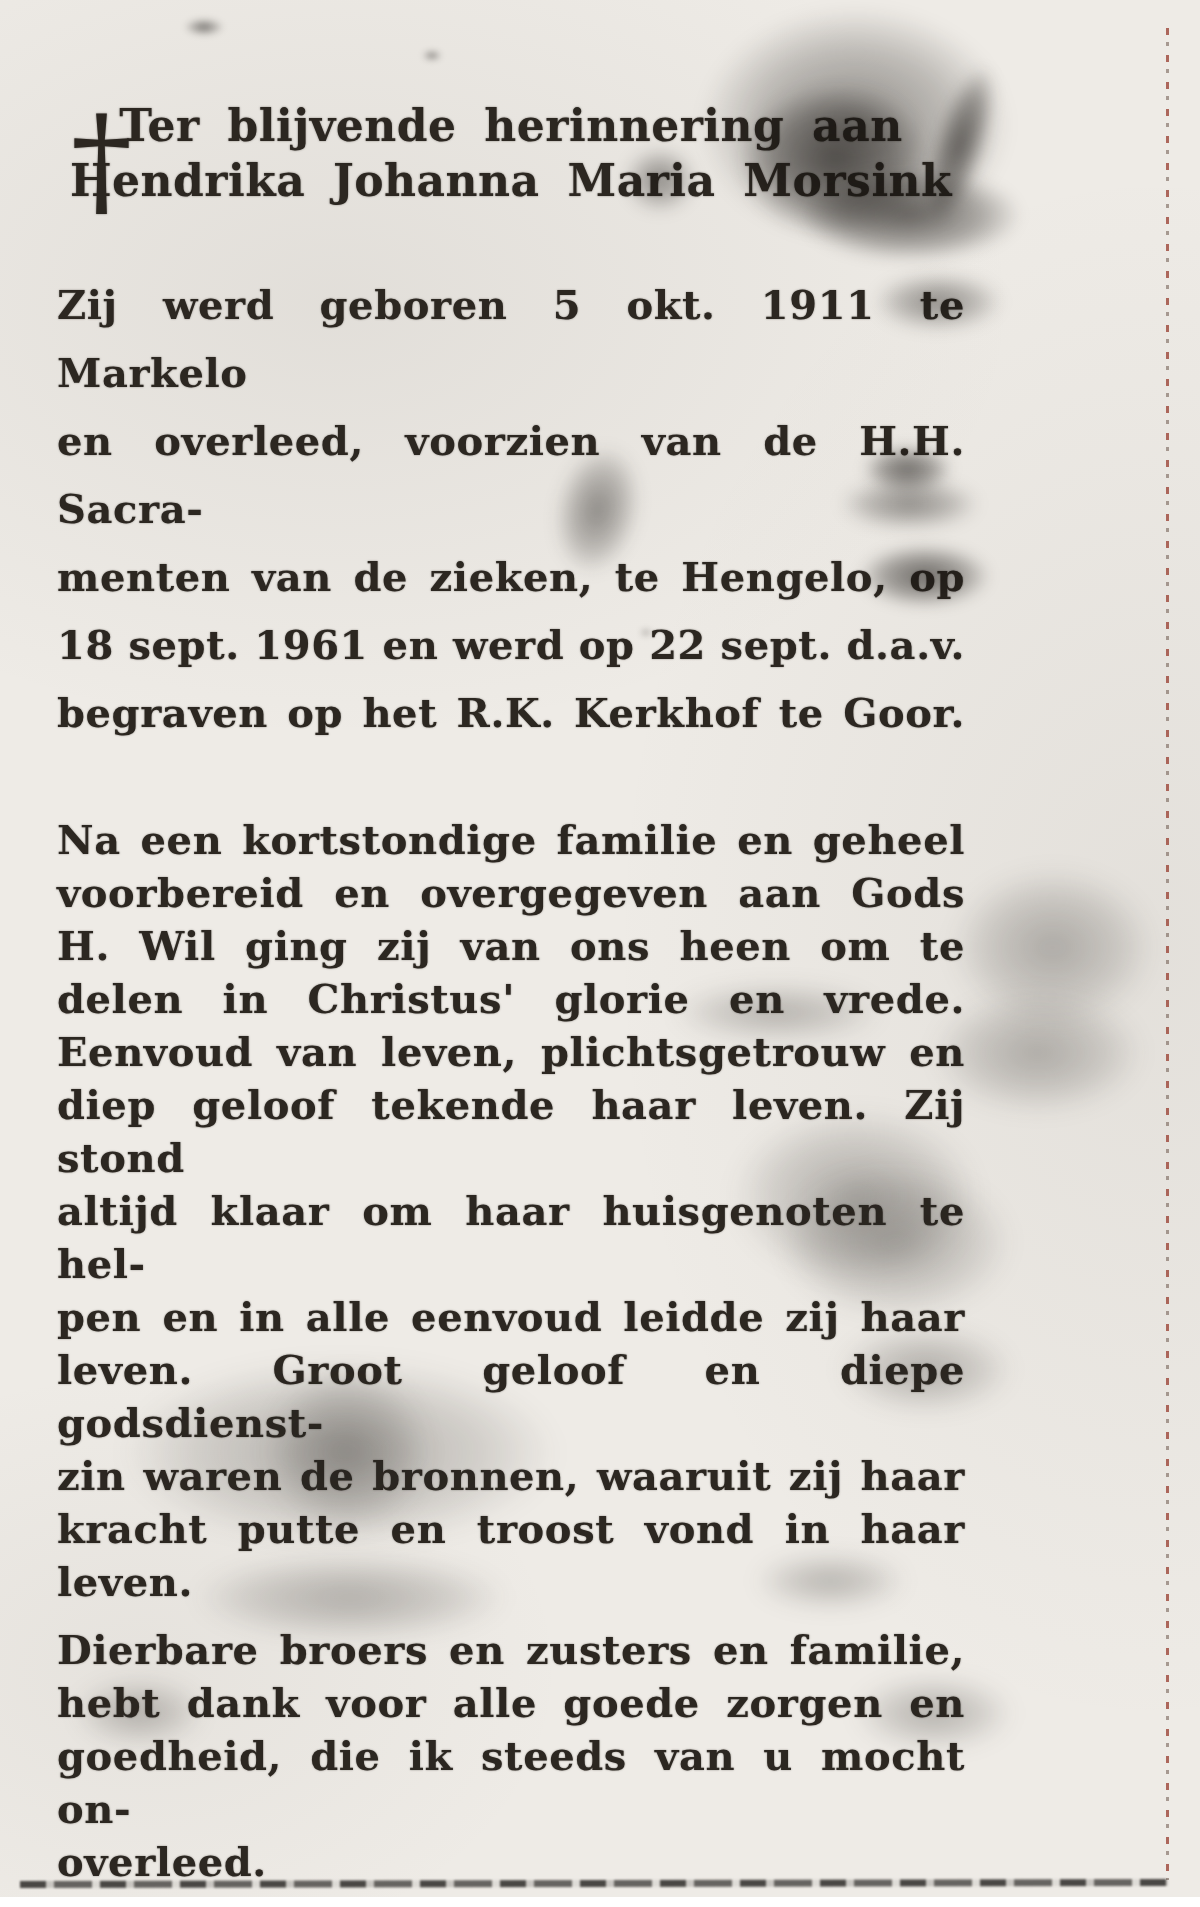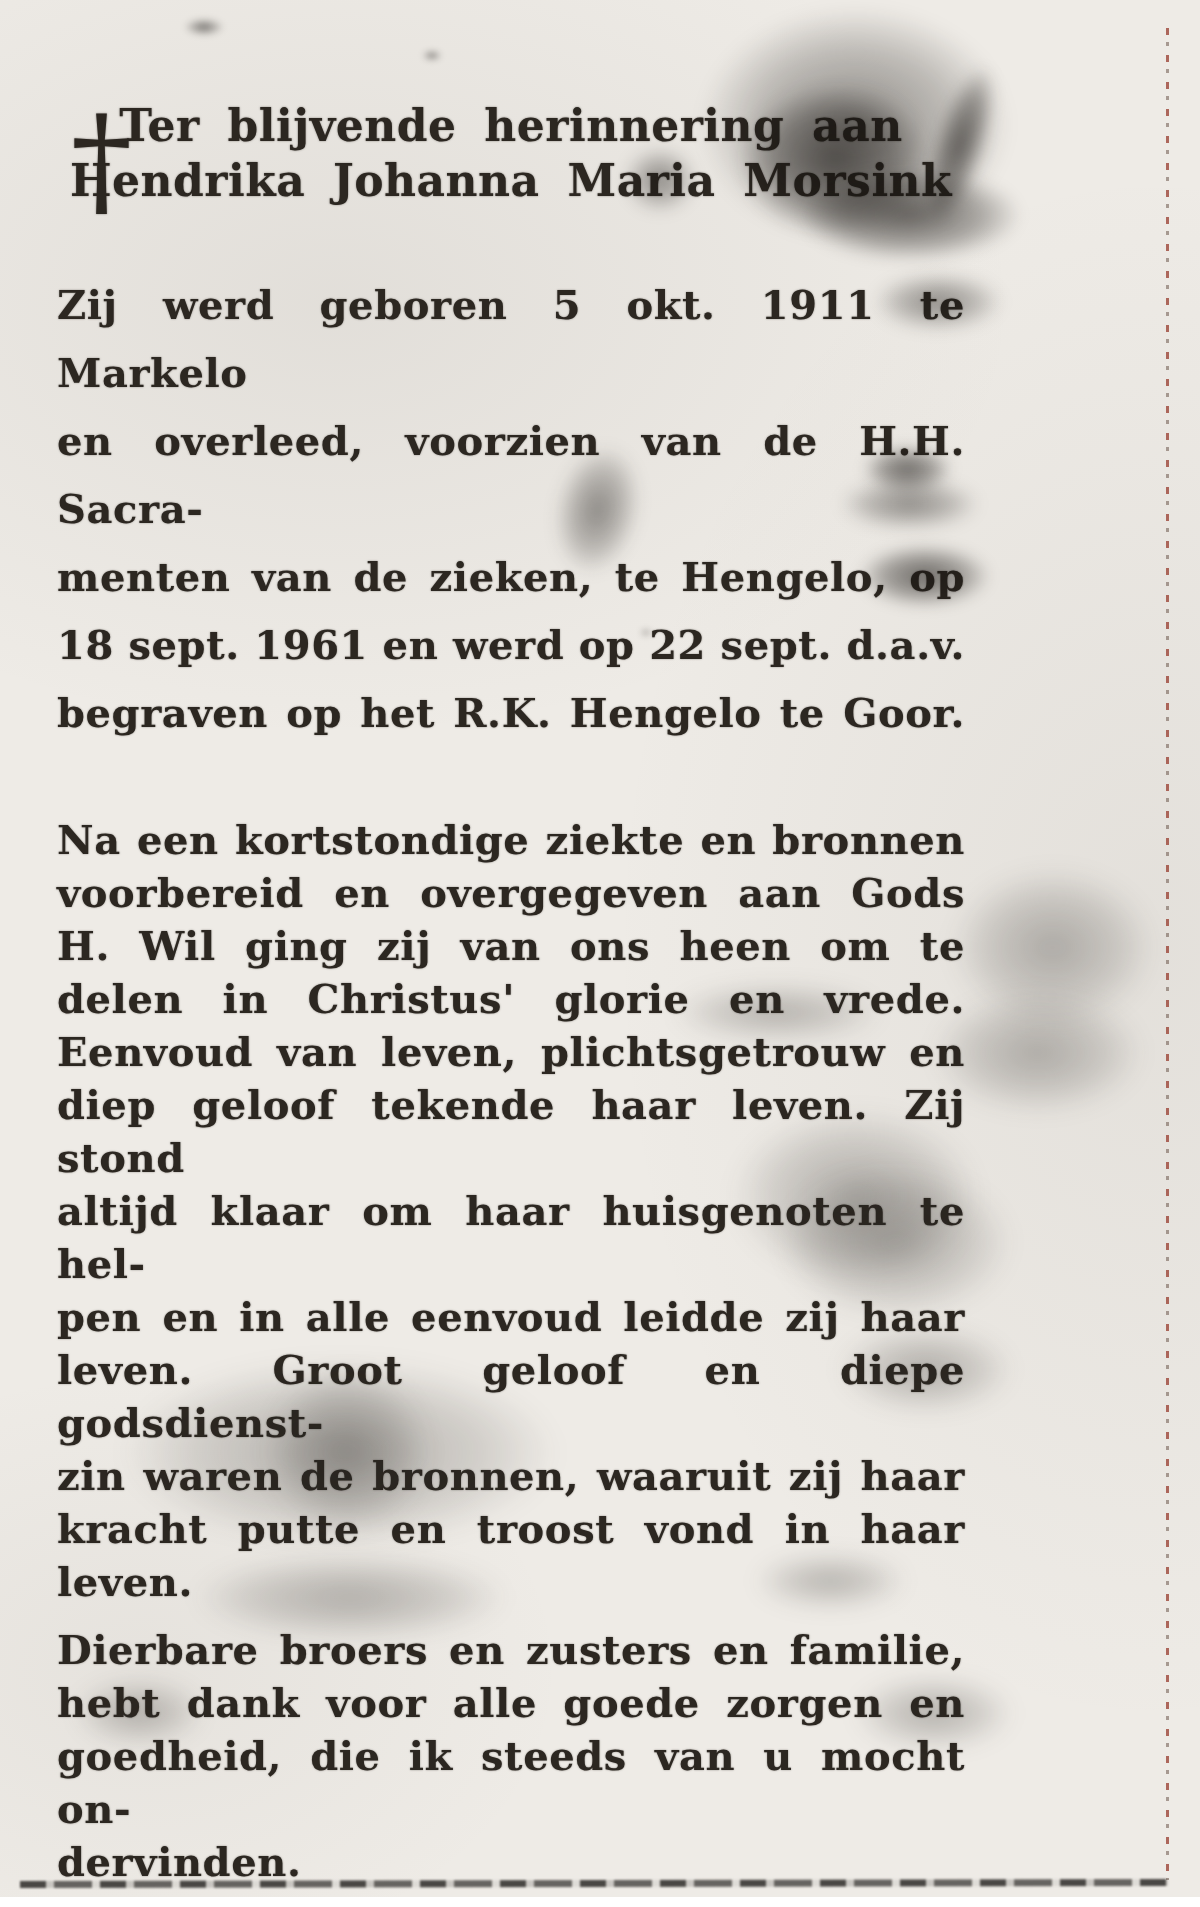--- a/index.html
+++ b/index.html
@@ -125,41 +125,41 @@
       <span class="cross">†</span>
       <div class="h-line">Ter blijvende herinnering aan</div>
       <div class="h-line">Hendrika Johanna Maria Morsink</div>
     </div>
     <div class="paras">
         <div class="para p1">
           <div class="line">Zij werd geboren 5 okt. 1911 te Markelo</div>
           <div class="line">en overleed, voorzien van de H.H. Sacra-</div>
           <div class="line">menten van de zieken, te Hengelo, op</div>
           <div class="line">18 sept. 1961 en werd op 22 sept. d.a.v.</div>
-          <div class="line">begraven op het R.K. Hengelo te Goor.</div>
+          <div class="line">begraven op het R.K. Kerkhof te Goor.</div>
         </div>
         <div class="para p2">
-          <div class="line">Na een kortstondige ziekte en bronnen</div>
+          <div class="line">Na een kortstondige familie en geheel</div>
           <div class="line">voorbereid en overgegeven aan Gods</div>
           <div class="line">H. Wil ging zij van ons heen om te</div>
           <div class="line">delen in Christus' glorie en vrede.</div>
           <div class="line">Eenvoud van leven, plichtsgetrouw en</div>
           <div class="line">diep geloof tekende haar leven. Zij stond</div>
           <div class="line">altijd klaar om haar huisgenoten te hel-</div>
           <div class="line">pen en in alle eenvoud leidde zij haar</div>
           <div class="line">leven. Groot geloof en diepe godsdienst-</div>
           <div class="line">zin waren de bronnen, waaruit zij haar</div>
           <div class="line">kracht putte en troost vond in haar</div>
           <div class="line nojust">leven.</div>
         </div>
         <div class="para p3">
           <div class="line">Dierbare broers en zusters en familie,</div>
           <div class="line">hebt dank voor alle goede zorgen en</div>
           <div class="line">goedheid, die ik steeds van u mocht on-</div>
-          <div class="line nojust">dervinden.</div>
+          <div class="line nojust">overleed.</div>
         </div>
       </div>
   </div>
 
   <div class="sm b2 s1a"></div>
   <div class="sm b1 s1b"></div>
   <div class="sm b1 s1c"></div>
   <div class="sm b1 s1d"></div>
   <div class="sm b2 s1e"></div>
   <div class="sm b4 spk1"></div>

